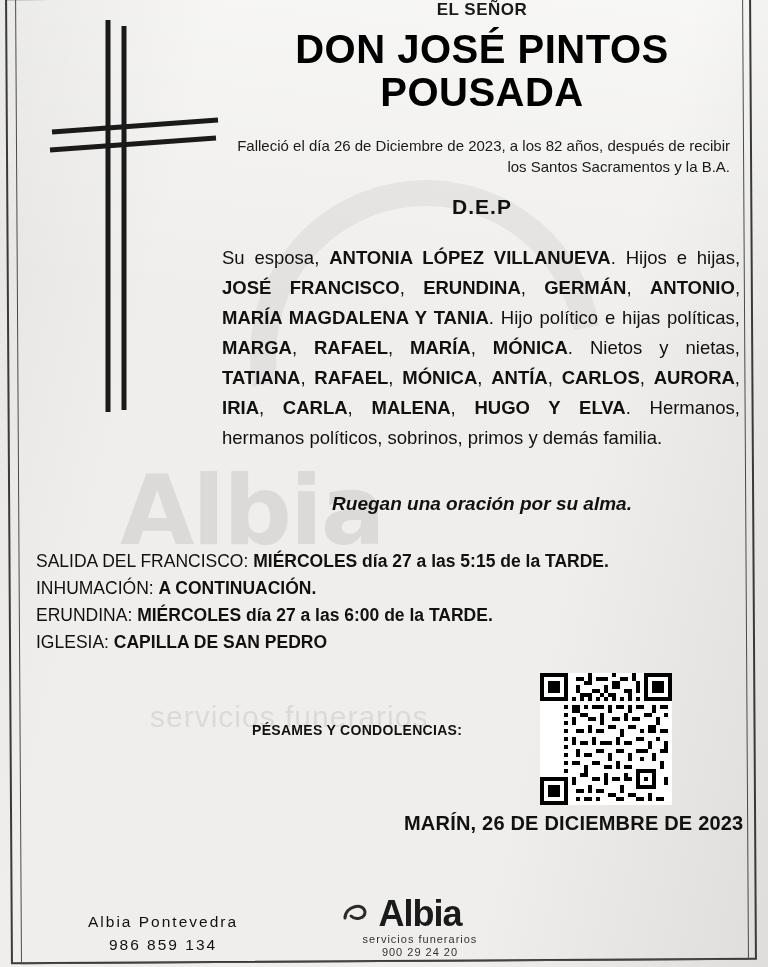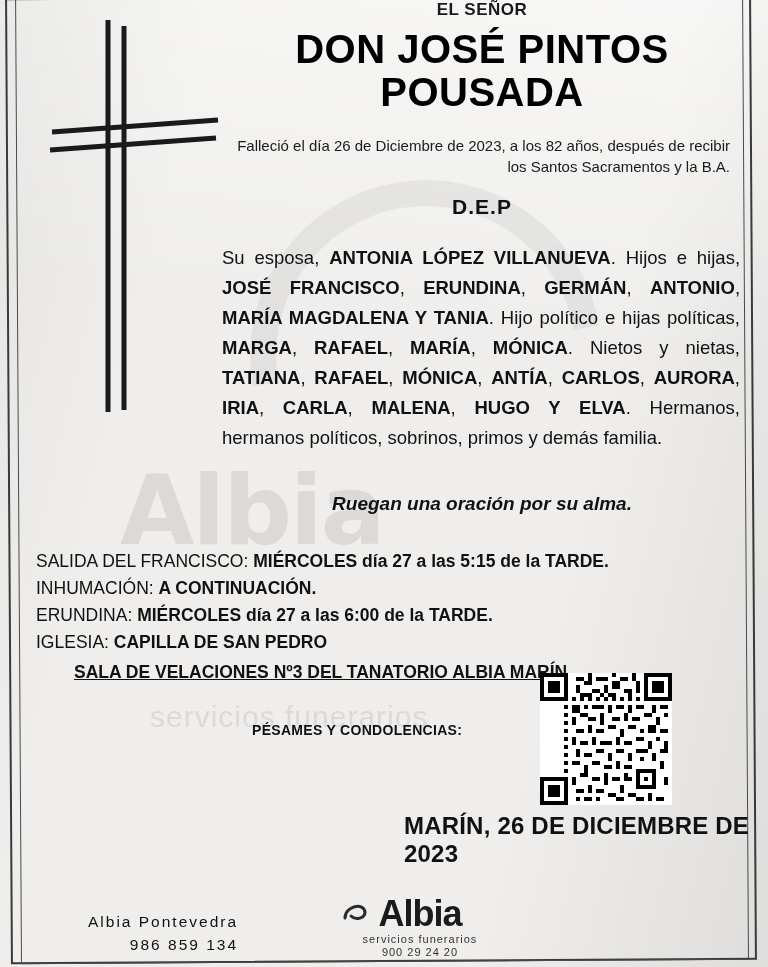--- a/index.html
+++ b/index.html
@@ -186,31 +186,31 @@
     left: 540px;
     top: 673px;
     width: 132px;
     height: 132px;
   }
 
   .place-date {
     position: absolute;
     left: 404px;
     top: 812px;
-    font-size: 24px;
+    font-size: 20px;
     font-weight: bold;
     letter-spacing: 0.2px;
   }
 
   
   .footer-left {
     position: absolute;
     left: 88px;
     top: 910px;
-    text-align: right;
+    text-align: center;
     font-size: 15.5px;
     letter-spacing: 2px;
     line-height: 1.5;
     color: #111;
   }
   .footer-logo {
     position: absolute;
     left: 330px;
     top: 896px;
     text-align: center;
@@ -289,23 +289,20 @@
       <span>INHUMACIÓN:</span>
       <b>A CONTINUACIÓN.</b>
     </div>
     <div class="row">
       <span>ERUNDINA:</span>
       <b>MIÉRCOLES día 27 a las 6:00 de la TARDE.</b>
     </div>
     <div class="row">
       <span>IGLESIA:</span>
       <b>CAPILLA DE SAN PEDRO</b>
-    </div>
-    <div class="hall">
-      <span class="u">SALA DE VELACIONES Nº3 DEL TANATORIO ALBIA MARÍN</span><span>.</span>
     </div>
   </div>
 
   <div class="condolences">PÉSAMES Y CONDOLENCIAS:</div>
 
   <svg class="qr" viewBox="0 0 33 33" shape-rendering="crispEdges">
     <rect width="33" height="33" fill="#fff"></rect>
     <g fill="#000">
 
       <rect x="0" y="0" width="7" height="1"></rect>

